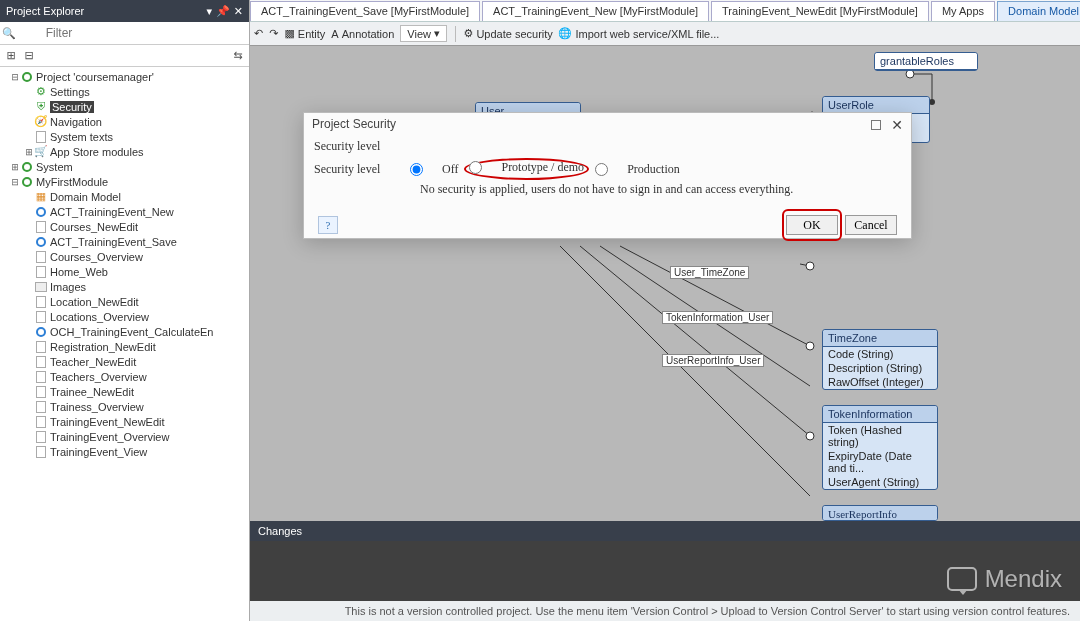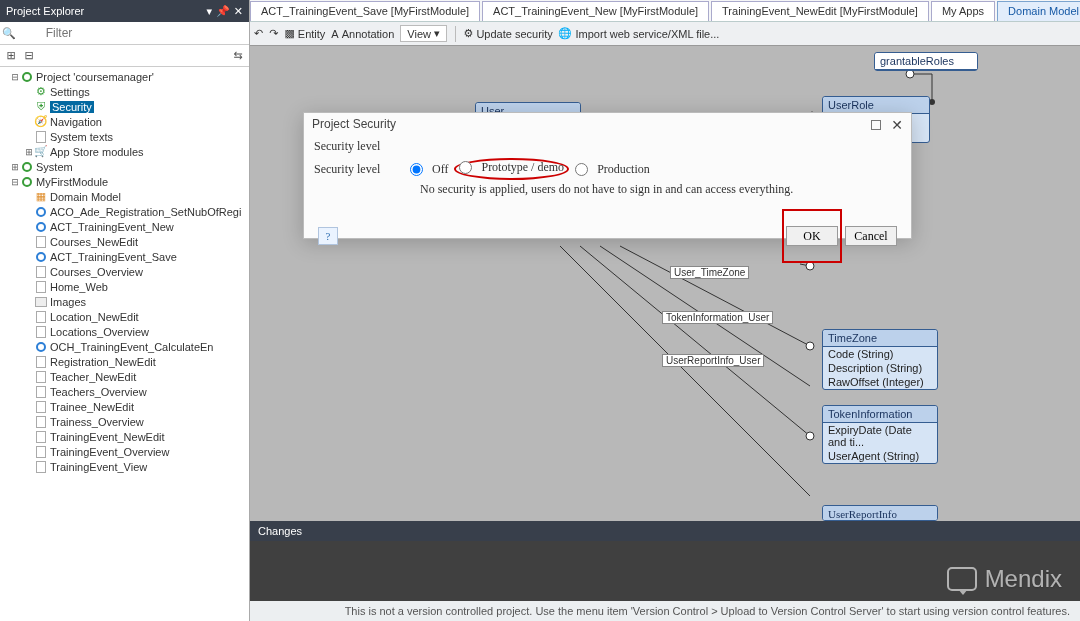--- a/index.html
+++ b/index.html
@@ -22,21 +22,21 @@
   .tree-item { display: flex; align-items: center; height: 15px; padding-left: 6px; white-space: nowrap; }
   .tree-item.lv1 { padding-left: 10px; }
   .tree-item.lv2 { padding-left: 24px; }
   .tree-item .exp { width: 10px; font-size: 9px; color: #666; display: inline-block; text-align: center; }
   .tree-item .tico { width: 14px; height: 14px; display: inline-flex; align-items: center; justify-content: center; margin-right: 2px; font-size: 11px; }
   .tree-item .label { }
   .green-circle { width: 10px; height: 10px; border: 2px solid #3a9d3a; border-radius: 50%; }
   .blue-circle { width:10px; height:10px; border:2px solid #2d7fd6; border-radius:50%; }
   .gray-file { width:10px; height:12px; border:1px solid #aaa; background:#fff; }
   .gray-stack { width:12px; height:10px; border:1px solid #aaa; background:#eee; }
-  .selected { background: #0369a1; color: #fff; }
+  .selected { background: #404040; color: #fff; }
 
   
   .right-area { flex: 1; display: flex; flex-direction: column; background: #b8b8b8; min-width: 0; }
   .tabs { display: flex; background: #f5f6f7; border-bottom: 1px solid #bcc; overflow: hidden; height:22px; }
   .tab { background: #fff; border: 1px solid #aac; border-bottom: none; padding: 3px 10px; font-size: 11px; margin-right: 2px; margin-top:1px; white-space: nowrap; cursor: pointer; }
   .tab.active { background: #e2edfb; border-color: #7ba4cf; color: #1659a5; }
 
   .subtoolbar { display: flex; align-items: center; background: #eef0f2; height: 24px; padding: 0 4px; gap: 6px; border-bottom: 1px solid #999; font-size: 11px; }
   .subtoolbar .sbtn { display: inline-flex; align-items: center; gap: 3px; color: #333; }
   .subtoolbar .viewbtn { background:#fff; border:1px solid #bbb; padding:1px 6px; }
@@ -56,28 +56,28 @@
   
   .dialog { position: absolute; left: 303px; top: 112px; width: 609px; height: 127px; background: #fbfbfb; border: 1px solid #bbb; box-shadow: 0 4px 20px rgba(0,0,0,0.2); }
   .dialog-title { font-family: "Microsoft YaHei", Arial, sans-serif; font-size: 12px; padding: 4px 8px; color: #444; display:flex; justify-content:space-between; }
   .dialog-title .dlg-btns { display:flex; gap:10px; align-items:center; }
   .dlg-btns .close-x { color:#444; font-size: 14px; }
   .dlg-btns .max { width: 10px; height: 10px; border: 1px solid #777; }
   .dialog-body { padding: 0 10px 4px 10px; font-family: "SimSun", serif; font-size: 12px; color: #333; }
   .dialog-row { display: flex; align-items: center; margin-top: 2px; }
   .dialog-row .dlabel { width: 96px; }
   .dialog-row .radios { display: flex; gap: 6px; align-items: center; }
-  .dialog-row .radios label { display: inline-flex; align-items: center; gap: 9px; }
+  .dialog-row .radios label { display: inline-flex; align-items: center; gap: 19px; }
   .dialog-row .radios input { margin:0; }
   .red-circle { border: 2px solid #c00; border-radius: 50%; padding: 0 3px; }
   .dialog-hint { margin-left: 106px; margin-top: 2px; }
   .dialog-footer { margin-top: 12px; display: flex; justify-content: space-between; align-items: center; padding: 0 4px 4px; }
   .help-q { width: 20px; height: 18px; border: 1px solid #b0c4de; background:#eaf3ff; color: #2b6cb0; display: inline-flex; align-items: center; justify-content: center; font-size: 11px; }
   .dlg-okcancel button { width: 52px; height: 20px; background: #f0f0f0; border: 1px solid #999; font-size: 12px; font-family: "SimSun", serif; }
-  .ok-highlight { border: 2px solid #c00; border-radius: 0; padding: 15px 2px; display:inline-block;text-decoration:underline; }
+  .ok-highlight { border: 2px solid #c00; border-radius: 6px; padding: 4px 2px; display:inline-block;text-decoration:underline; }
 
   
   .changes-panel { height: 100px; background: #404040; display:flex; flex-direction:column; }
   .changes-header { background: #383f4b; color: #fff; height: 20px; display: flex; align-items: center; padding: 0 8px; }
   .status-bar { padding: 4px 10px; color: #555; font-size: 11px; background:#eceff1; text-align:right; white-space:nowrap; overflow:hidden; }
 
   
   .watermark { position: absolute; right: 18px; bottom: 28px; display: flex; align-items: center; gap: 8px; color: #fff; opacity: 0.6; font-family: "Segoe UI", sans-serif; font-size: 24px; text-shadow: 0 1px 2px rgba(0,0,0,0.4); pointer-events:none; }
   .wm-icon { width: 30px; height: 24px; border: 2px solid #fff; border-radius: 5px; position: relative; }
   .wm-icon::after { content: ''; position: absolute; bottom: -6px; left: 9px; width: 0; height: 0; border-left: 5px solid transparent; border-right: 5px solid transparent; border-top: 6px solid #fff; }
@@ -155,27 +155,20 @@
           <span class="exp">⊟</span>
           <span class="tico">
             <span class="green-circle"></span>
           </span>
           <span class="label">MyFirstModule</span>
         </div>
         <div class="tree-item lv2">
           <span class="exp"></span>
           <span class="tico" style="color: rgb(224, 145, 50);">▦</span>
           <span class="label">Domain Model</span>
-        </div>
-        <div class="tree-item lv2">
-          <span class="exp"></span>
-          <span class="tico">
-            <span class="blue-circle"></span>
-          </span>
-          <span class="label">ACO_Ade_Registration_SetNubOfRegi</span>
         </div>
         <div class="tree-item lv2">
           <span class="exp"></span>
           <span class="tico">
             <span class="blue-circle"></span>
           </span>
           <span class="label">ACT_TrainingEvent_New</span>
         </div>
         <div class="tree-item lv2">
           <span class="exp"></span>
@@ -337,20 +330,21 @@
         <div class="entity-row">g)</div>
       </div>
       <div class="entity" style="left:572px; top:283px; width:116px;">
         <div class="entity-title">TimeZone</div>
         <div class="entity-row">Code (String)</div>
         <div class="entity-row">Description (String)</div>
         <div class="entity-row">RawOffset (Integer)</div>
       </div>
       <div class="entity" style="left:572px; top:359px; width:116px;">
         <div class="entity-title">TokenInformation</div>
+        <div class="entity-row">Token (Hashed string)</div>
         <div class="entity-row">ExpiryDate (Date and ti...</div>
         <div class="entity-row">UserAgent (String)</div>
       </div>
       <div class="entity" style="left:572px; top:459px; width:116px; height:16px; overflow:hidden;font-family:Liberation Serif, serif;">
         <div class="entity-title">UserReportInfo</div>
         <div class="entity-row">UserType (Enumerat</div>
       </div>
       <div class="entity" style="left:624px; top:6px; width:78px; background:#fff;">
         <div class="entity-title" style="background:#fff;">grantableRoles</div>
       </div>

